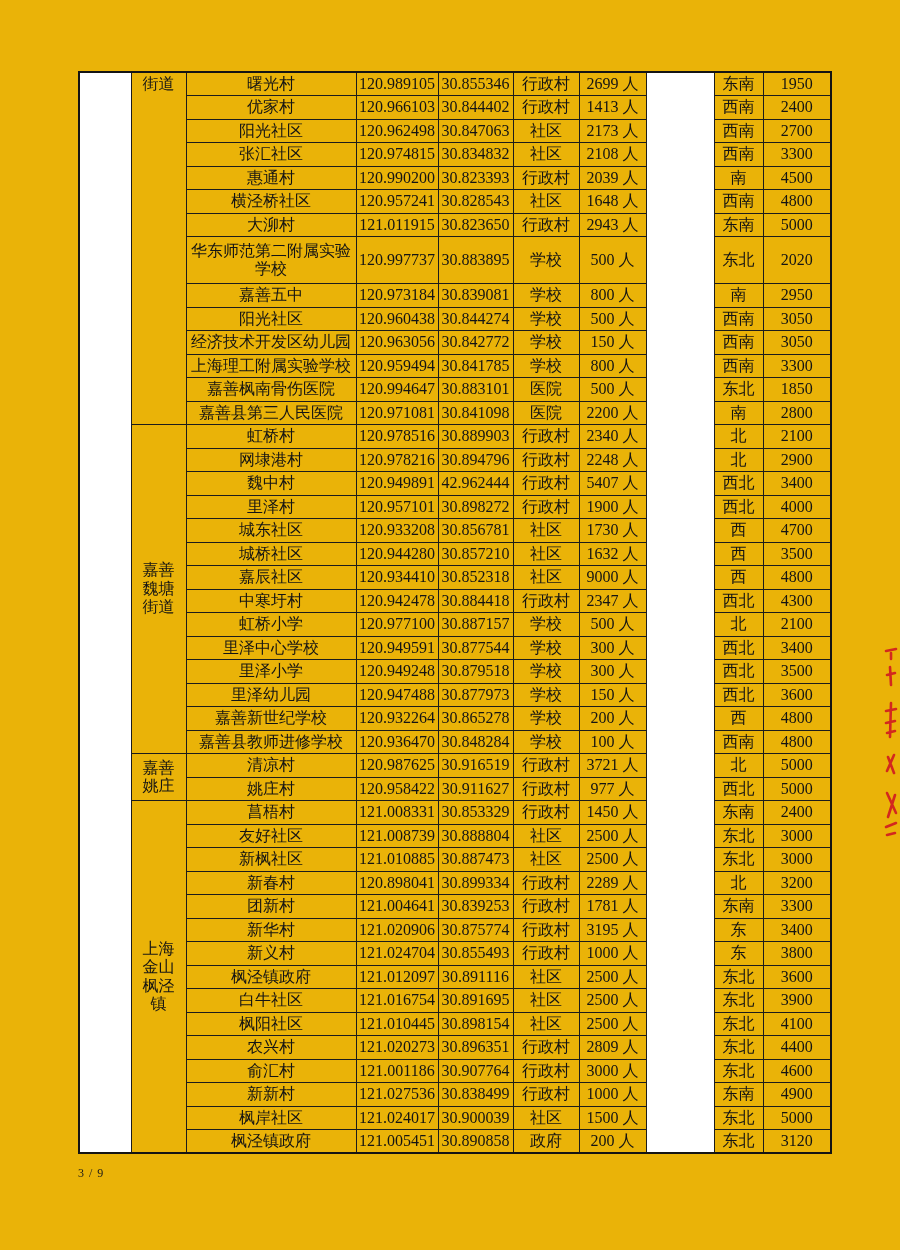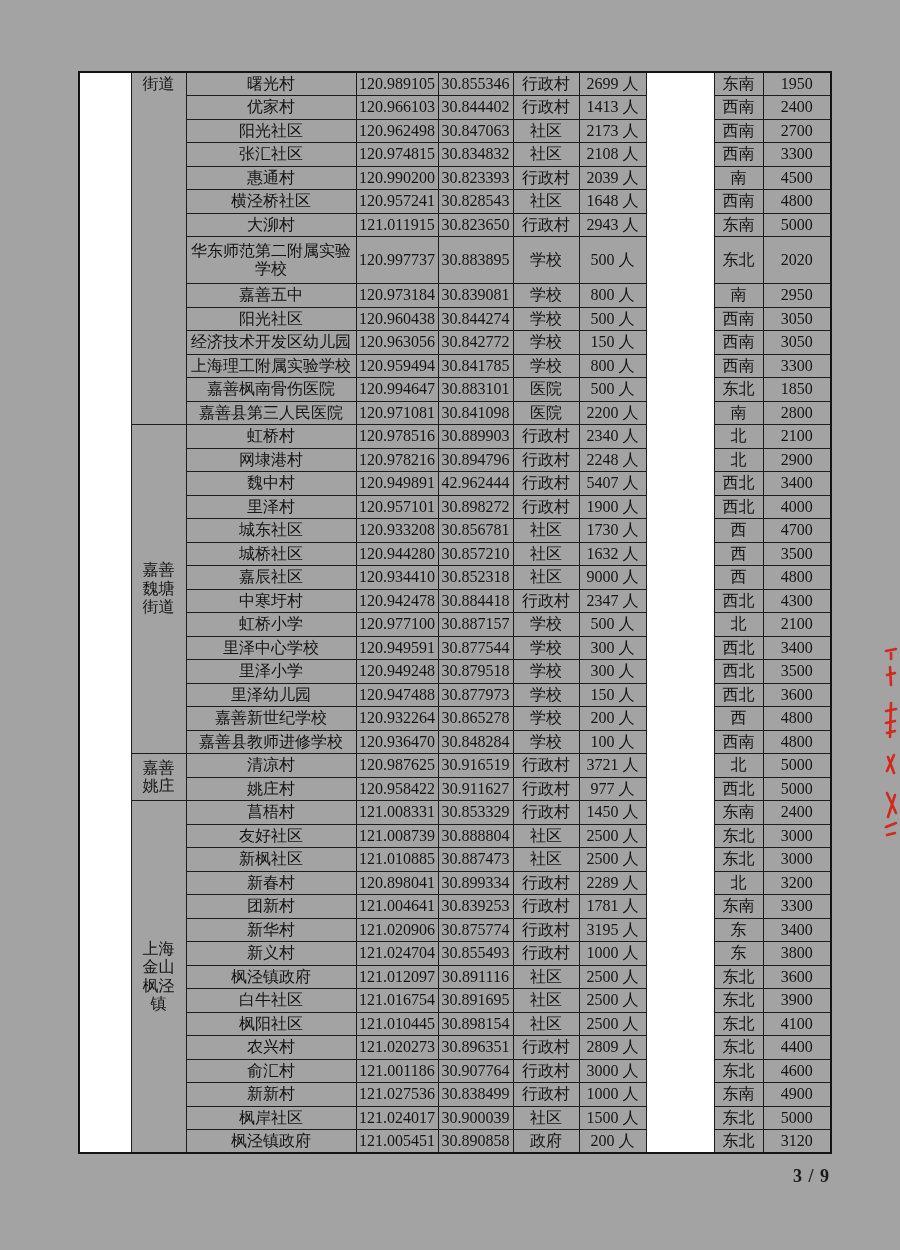--- a/index.html
+++ b/index.html
@@ -1,20 +1,20 @@
 <!DOCTYPE html>
 <html><head>
 <meta charset="utf-8">
 <style>
   html,body { margin:0; padding:0; }
   body {
     width:900px; height:1250px; position:relative; background:#ffffff;
     font-family:"Liberation Serif","DejaVu Serif",serif; color:#151515;
   }
-  .page { position:absolute; inset:0; background:#a3a3a3; overflow:hidden; }
+  .page { position:absolute; inset:0; background:#eab308; overflow:hidden; }
 
   table.loc {
     position:absolute; left:78px; top:71px; width:752px;
     border-collapse:collapse; table-layout:fixed;
     border:2px solid #141414;
   }
   table.loc td {
     border:1px solid #1c1c1c;
     text-align:center; vertical-align:middle;
     padding:0 2px; overflow:hidden;
@@ -24,21 +24,21 @@
   table.loc tr { height:23.5px; }
   table.loc tr.tall { height:47px; }
 
   td.num { font-size:14.5px; font-family:"Liberation Serif","DejaVu Serif",serif; }
   td.group { font-size:16px; line-height:19px; }
   td.group.align-top { vertical-align:top; padding-top:2px; }
   td.spacer { background:#ffffff; }
 
   .footer {
     position:absolute; left:78px; top:1166px; width:752px;
-    text-align:right; font-size:18px; font-weight:bold;
+    text-align:left; font-size:12px; font-weight:normal;
     letter-spacing:1px; color:#1a1a1a;
   }
 
   .red-marks { position:absolute; left:882px; top:645px; width:18px; height:195px; }
 </style>
 </head>
 <body>
 
 <div class="page">
 

